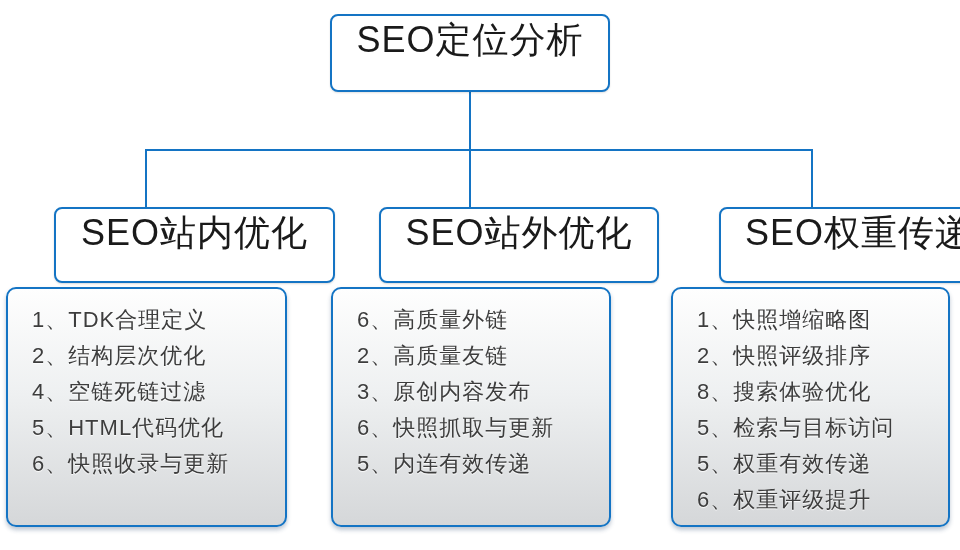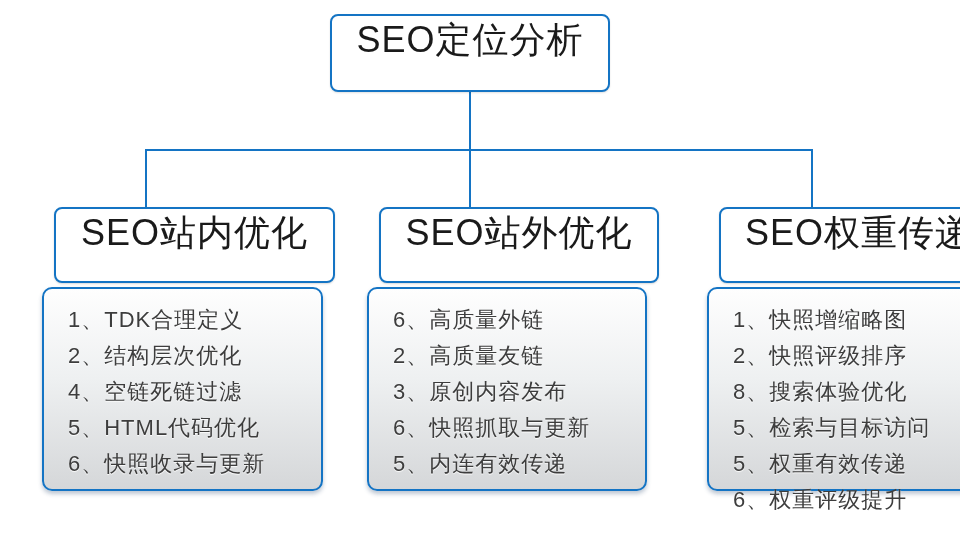--- a/index.html
+++ b/index.html
@@ -22,26 +22,25 @@
     position:absolute;box-sizing:border-box;
     border:2px solid var(--accent);border-radius:8px;
     background:#fff;display:flex;justify-content:center;
   }
   .node .node-title{
     font-size:36px;color:var(--header-text);letter-spacing:1px;white-space:nowrap;
   }
   .root-node{left:330px;top:14px;width:280px;height:78px;box-shadow:0 1px 2px rgba(0,0,0,.12);}
   .header-node{top:207px;height:76px;box-shadow:0 1px 2px rgba(0,0,0,.15);margin-left:48px;}
   .list-box{
-    position:absolute;top:287px;height:204px;box-sizing:border-box;
+    position:absolute;top:287px;height:240px;box-sizing:border-box;
     border:2px solid var(--accent);border-radius:10px;
     background:linear-gradient(180deg,var(--list-bg-top) 0%,var(--list-bg-mid) 45%,var(--list-bg-bottom) 100%);
     box-shadow:0 3px 4px rgba(40,70,110,.30);
     padding:13px 10px 16px 24px;
-    margin-left:36px;
   }
   .list-item{
     font-size:22px;line-height:36px;color:var(--list-text);
     letter-spacing:1px;white-space:nowrap;
     text-shadow:0 1px 1px rgba(255,255,255,.95);
   }
   .col-left{left:6px;width:281px;}
   .col-mid{left:331px;width:280px;}
   .col-right{left:671px;width:279px;}
 </style>

